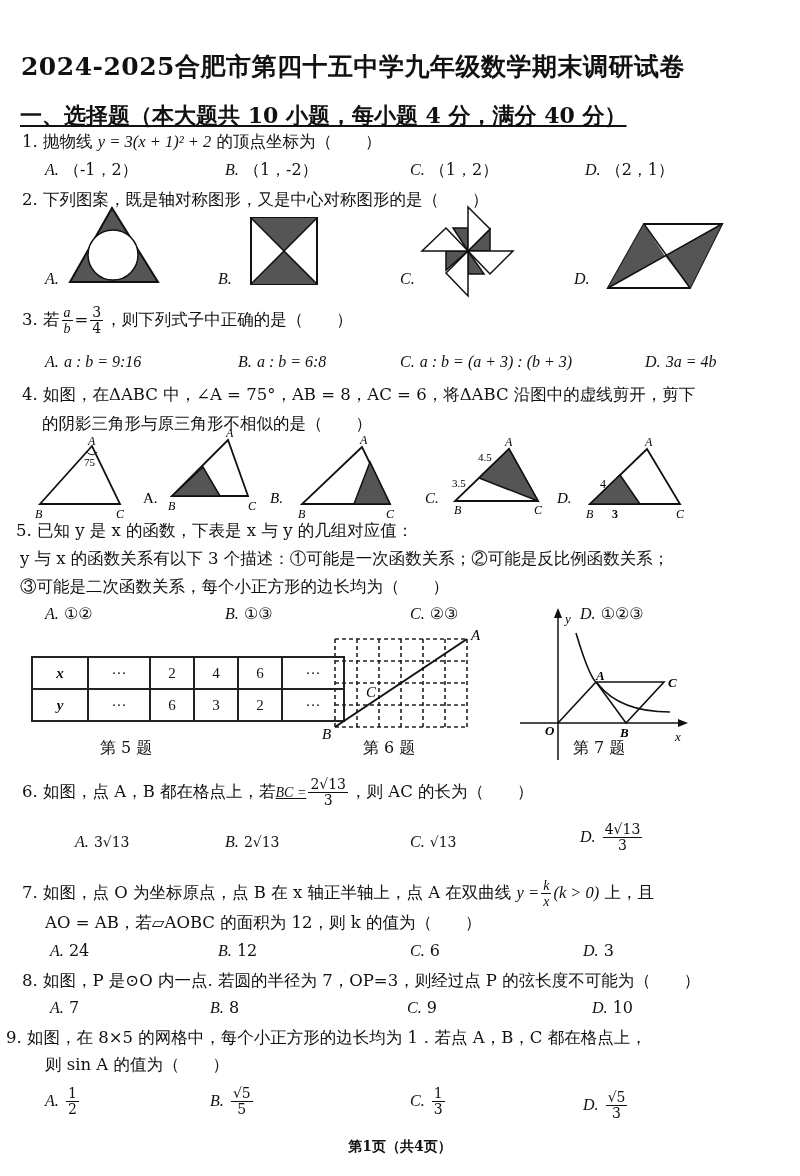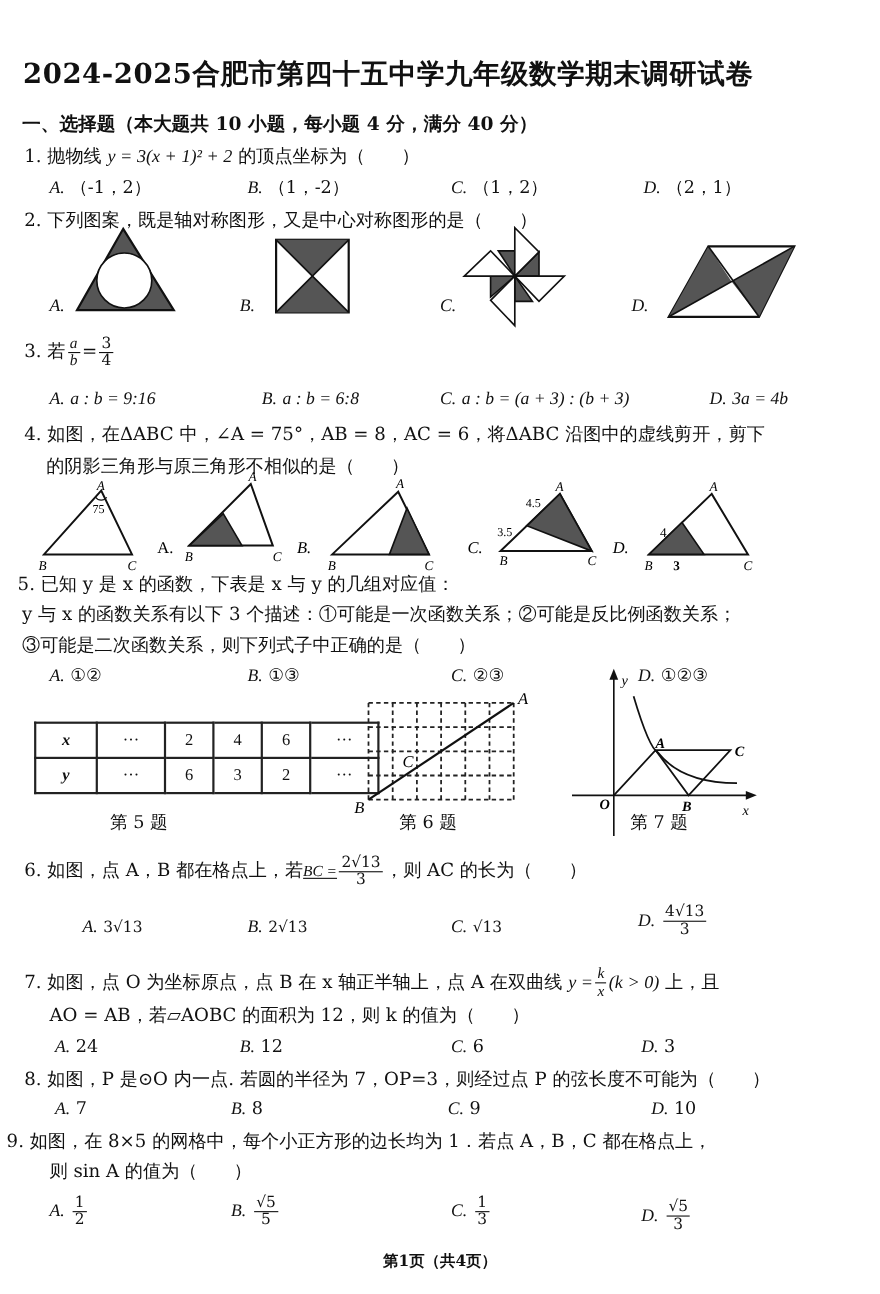--- a/index.html
+++ b/index.html
@@ -1,20 +1,20 @@
 <!DOCTYPE html>
 <html><head>
 <meta charset="utf-8">
 <style>
   html,body{margin:0;padding:0;background:#fff;}
   body{width:800px;height:1176px;position:relative;overflow:hidden;
     font-family:"DejaVu Serif","Liberation Serif",serif;color:#111;}
   .abs{position:absolute;white-space:nowrap;}
   .title{left:0;width:706px;text-align:center;top:50px;font-size:25px;font-weight:bold;letter-spacing:0.5px;}
-  .sec{font-size:17px;font-weight:bold;}
+  .sec{font-size:22px;font-weight:bold;text-decoration:underline;}
   .q{font-size:16.5px;}
   .opt{font-size:16px;}
   .lbl{font-style:italic;font-family:"Liberation Serif",serif;}
   .m{font-style:italic;font-family:"Liberation Serif",serif;}
   .frac{display:inline-block;vertical-align:middle;text-align:center;font-size:14px;line-height:15px;margin:0 2px;}
   .frac span{display:block;}
   .frac .num{border-bottom:1px solid #111;padding:0 2px;}
   .cap{font-size:16px;}
   svg{position:absolute;overflow:visible;}
   table.q5{position:absolute;border-collapse:collapse;font-family:"Liberation Serif",serif;}
@@ -79,21 +79,21 @@
     <polygon points="644,224 722,224 690,288 608,288" fill="#fff" stroke="#111" stroke-width="2"></polygon>
     <polygon points="644,224 608,288 665,256" fill="#555"></polygon>
     <polygon points="722,224 690,288 665,256" fill="#555"></polygon>
     <line x1="644" y1="224" x2="690" y2="288" stroke="#111" stroke-width="1.5"></line>
     <line x1="722" y1="224" x2="608" y2="288" stroke="#111" stroke-width="1.5"></line>
   </g>
 </svg>
 
 <div class="abs q" style="left:22px;top:305px;">
   <span>3.</span>
-  <span>若</span><span class="frac m"><span class="num">a</span><span>b</span></span><span>=</span><span class="frac"><span class="num">3</span><span>4</span></span>
+  <span>若</span><span class="frac m"><span class="num">a</span><span>b</span></span><span>=</span><span class="frac"><span class="num">3</span><span>4</span></span><span>，则下列式子中正确的是（　　）</span>
 </div>
 <div class="abs opt" style="left:45px;top:352px;"><span class="lbl">A.</span> <span class="m">a : b = 9:16</span></div>
 <div class="abs opt" style="left:238px;top:352px;"><span class="lbl">B.</span> <span class="m">a : b = 6:8</span></div>
 <div class="abs opt" style="left:400px;top:352px;"><span class="lbl">C.</span> <span class="m">a : b = (a + 3) : (b + 3)</span></div>
 <div class="abs opt" style="left:645px;top:352px;"><span class="lbl">D.</span> <span class="m">3a = 4b</span></div>
 
 <div class="abs q" style="left:22px;top:384px;">
   <span>4.</span>
   <span>如图，在ΔABC 中，∠A = 75°，AB = 8，AC = 6，将ΔABC 沿图中的虚线剪开，剪下</span>
 </div>
@@ -149,21 +149,21 @@
     <text x="612" y="518" font-style="normal" font-weight="bold" font-size="12">3</text>
     <text x="676" y="518">C</text>
   </g>
 </svg>
 
 <div class="abs q" style="left:16px;top:520px;">
   <span>5.</span>
   <span>已知 y 是 x 的函数，下表是 x 与 y 的几组对应值：</span>
 </div>
 <div class="abs q" style="left:20px;top:548px;">y 与 x 的函数关系有以下 3 个描述：①可能是一次函数关系；②可能是反比例函数关系；</div>
-<div class="abs q" style="left:20px;top:576px;">③可能是二次函数关系，则下列式子中正确的是（　　）</div>
+<div class="abs q" style="left:20px;top:576px;">③可能是二次函数关系，每个小正方形的边长均为（　　）</div>
 <div class="abs opt" style="left:45px;top:604px;"><span class="lbl">A.</span> <span>①②</span></div>
 <div class="abs opt" style="left:225px;top:604px;"><span class="lbl">B.</span> <span>①③</span></div>
 <div class="abs opt" style="left:410px;top:604px;"><span class="lbl">C.</span> <span>②③</span></div>
 <div class="abs opt" style="left:580px;top:604px;"><span class="lbl">D.</span> <span>①②③</span></div>
 
 <table class="q5" style="left:31px;top:656px;">
   <tbody>
       <tr>
     <td class="h">x</td>
     <td class="d">···</td>

